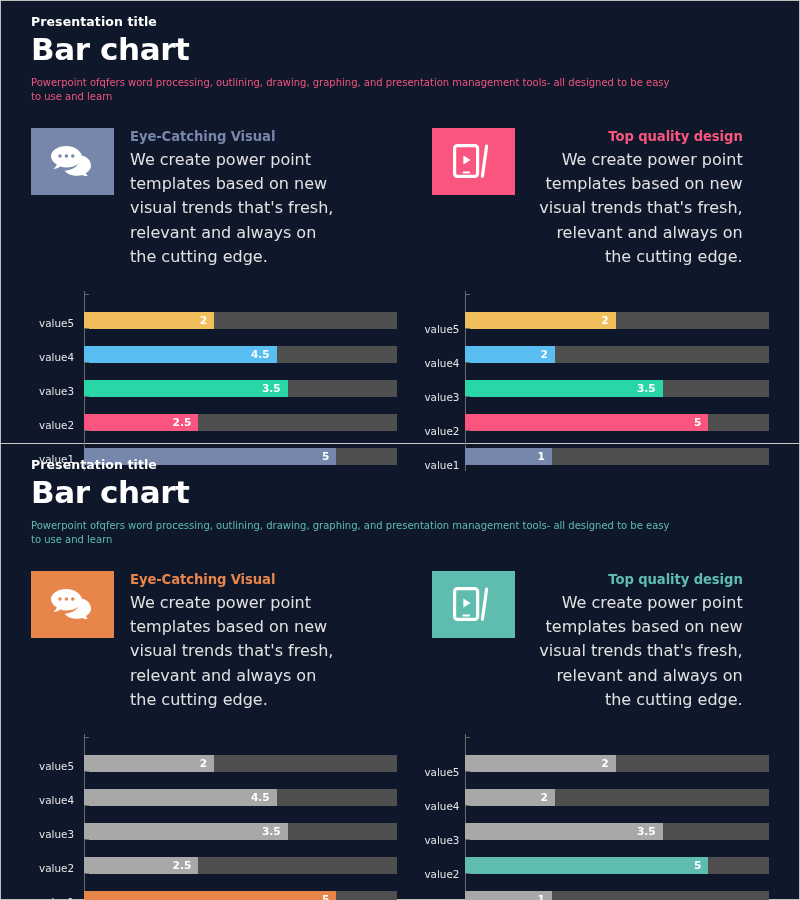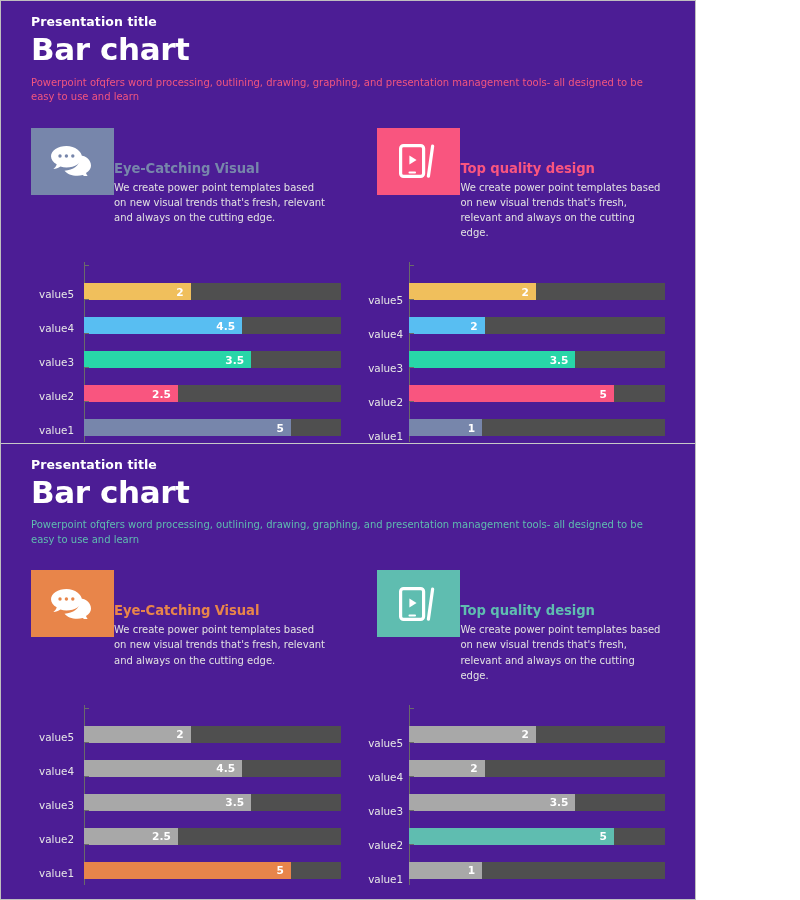--- a/index.html
+++ b/index.html
@@ -8,24 +8,24 @@
     padding: 0;
     background: #ffffff;
   }
   body {
     width: 800px;
     height: 900px;
     font-family: "DejaVu Sans", sans-serif;
     overflow: hidden;
   }
   .deck {
-    width: 696px;
+    width: 800px;
     height: 900px;
     box-sizing: border-box;
-    background: #4c1d95;
+    background: #0f172a;
     border: 1px solid #bfbfbf;
     display: flex;
     flex-direction: column;
   }
   .slide {
     position: relative;
     box-sizing: border-box;
     padding: 10px 30px 0 30px;
   }
   .slide.slide-one { height: 442px; }
@@ -63,42 +63,41 @@
   
   .features {
     display: flex;
     margin-top: 23px;
   }
   .feature {
     display: flex;
     width: 400px;
     box-sizing: border-box;
   }
-  .feature.right { padding-left: 33px; }
+  .feature.right { padding-left: 33px; text-align: right; }
   .icon-tile {
     width: 83px;
     height: 67px;
     flex: none;
     display: flex;
     align-items: center;
     justify-content: center;
   }
   .feature-text {
-    padding-left: 0;
+    padding-left: 16px;
     padding-top: 1px;
-    margin-top: 32px;
   }
   .feature-title {
     font-size: 13.2px;
     font-weight: bold;
     margin: 0 0 4px 0;
     letter-spacing: -.1px;
   }
   .feature-body {
-    font-size: 10px;
+    font-size: 16px;
     line-height: 1.52;
     color: #e2e2e2;
     margin: 0;
     max-width: 212px;
   }
 
   
   .charts {
     display: flex;
     margin-top: 26px;

